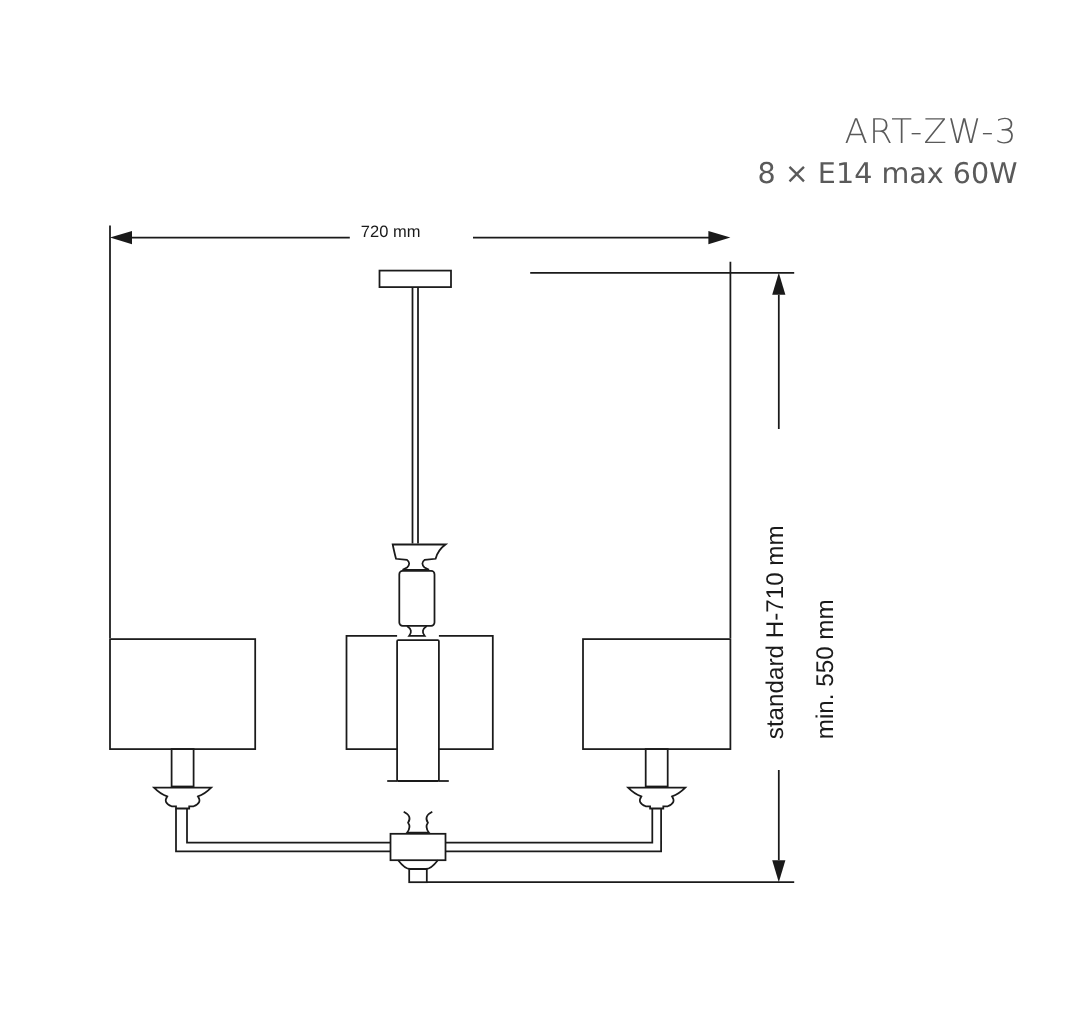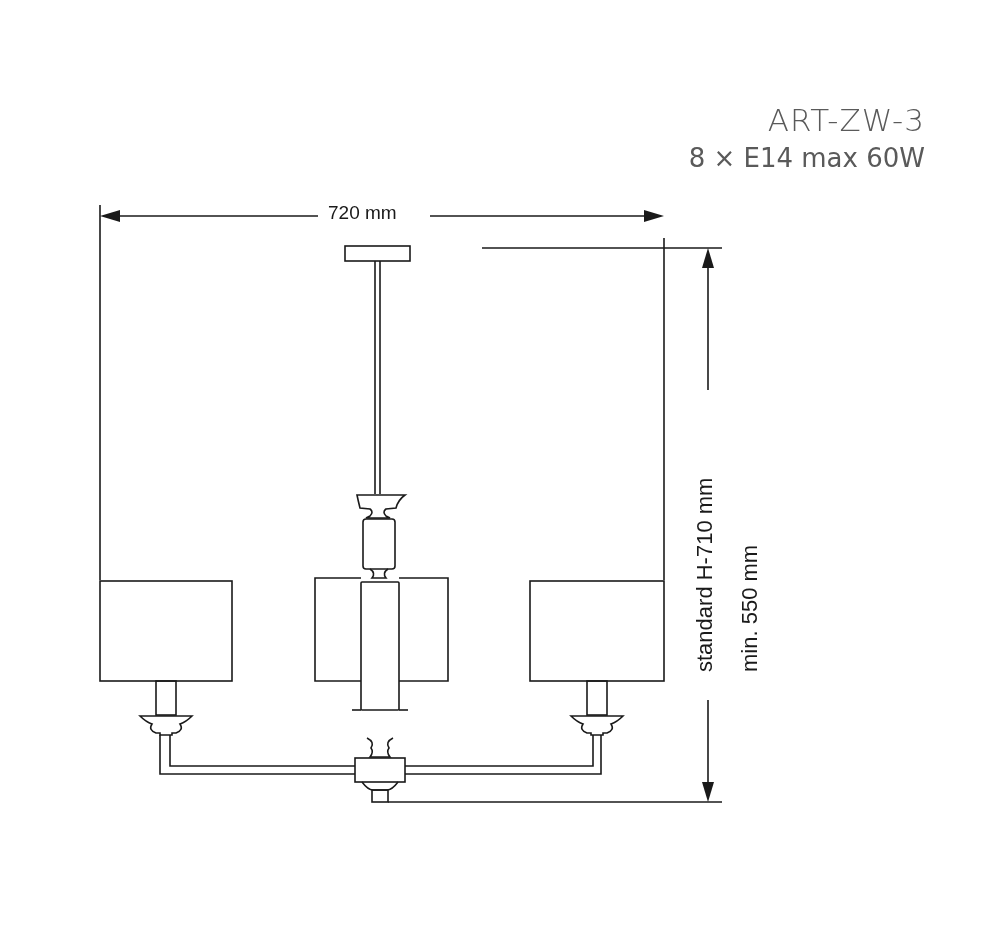--- a/index.html
+++ b/index.html
@@ -1,21 +1,21 @@
 <!DOCTYPE html>
 <html><head>
 <meta charset="utf-8">
 <style>
   html, body { margin: 0; padding: 0; background: #ffffff; }
   .canvas { position: relative; width: 985px; height: 941px; background: #ffffff; overflow: hidden; }
   .title-block { position: absolute; right: 60px; top: 100px; text-align: right; color: #5a5a5a;
     font-family: "DejaVu Sans", sans-serif; }
   .model { font-size: 31px; font-weight: 300; letter-spacing: 1px; line-height: 40px; }
   .spec { font-size: 26px; line-height: 36px; }
-  .dim-label { position: absolute; font-family: "Liberation Sans", sans-serif; color: #1a1a1a; font-size: 19px; background: #fff; }
+  .dim-label { position: absolute; font-family: "Liberation Sans", sans-serif; color: #1a1a1a; font-size: 15px; background: #fff; }
   .width-label { left: 320px; top: 202px; padding: 0 8px; }
   .vert { position: absolute; transform-origin: left top; transform: rotate(-90deg);
     font-family: "Liberation Sans", sans-serif; font-size: 22px; color: #1a1a1a; white-space: nowrap; }
   .v1 { left: 692px; top: 672px; }
   .v2 { left: 737px; top: 672px; }
   svg { position: absolute; left: 0; top: 0; }
 </style>
 </head>
 <body>
 

